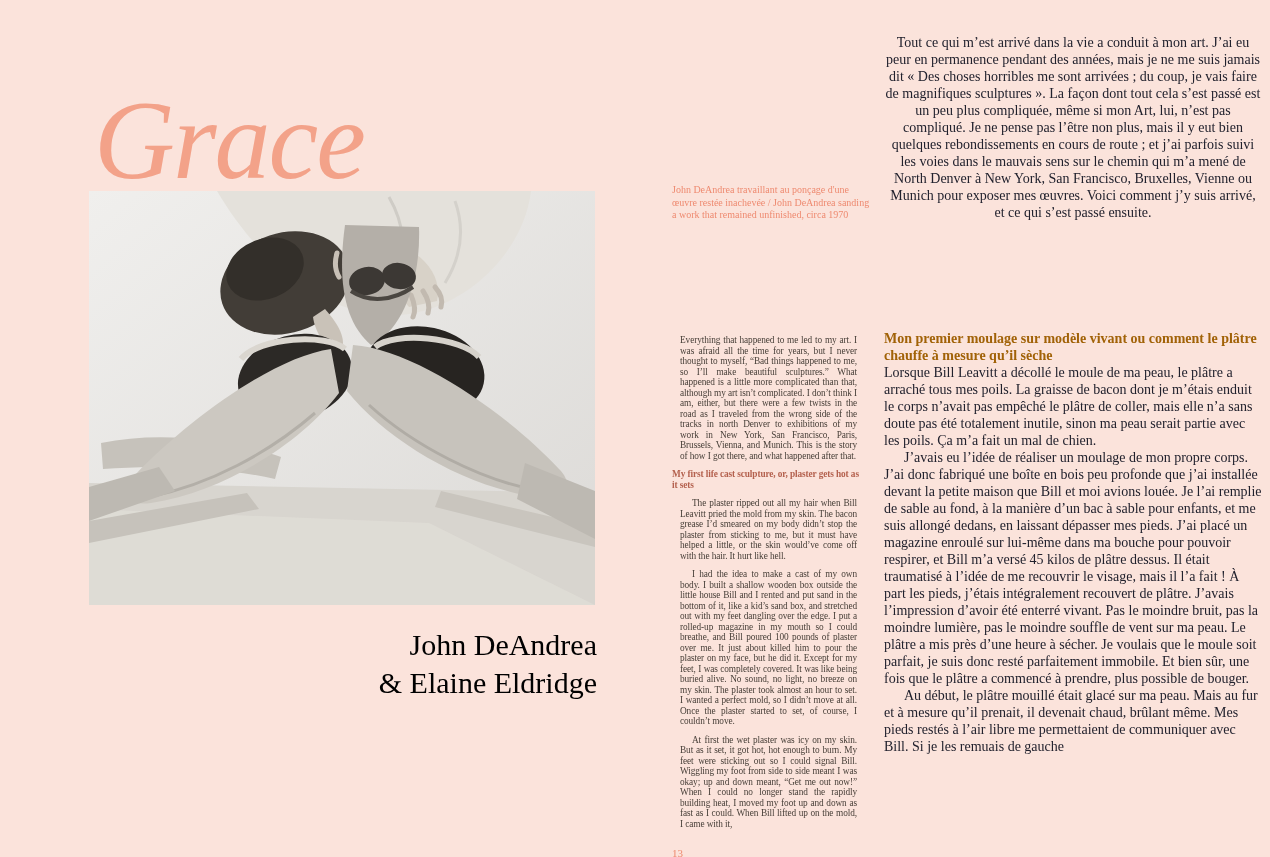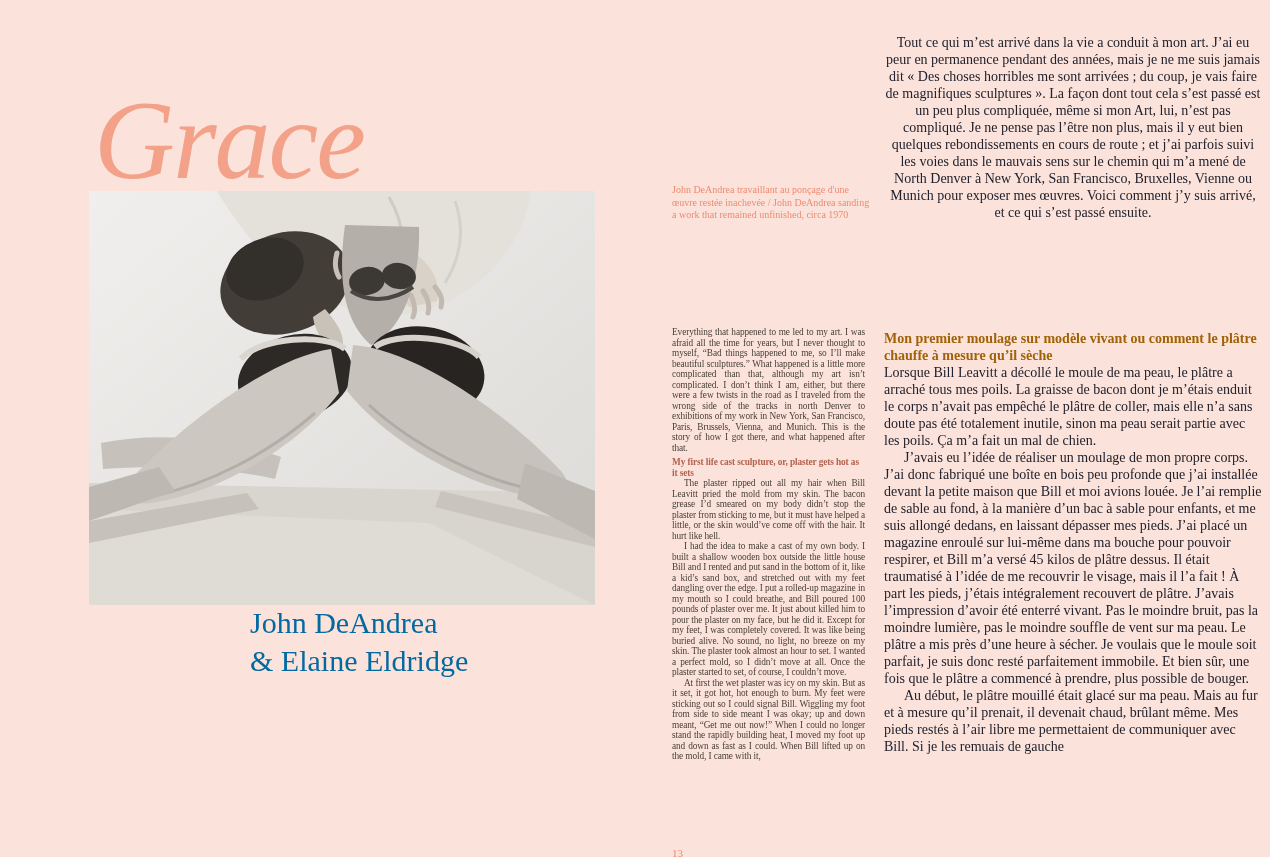--- a/index.html
+++ b/index.html
@@ -16,36 +16,36 @@
     font-style:italic;font-weight:normal;
     font-size:112px;line-height:1;letter-spacing:-2px;
     color:#f3a289;margin:0;
   }
   .photo{
     position:absolute;left:89px;top:191px;width:506px;height:414px;z-index:1;
     background:#e7e6e4;
   }
   .photo svg{display:block;width:100%;height:100%;}
   .byline{
-    position:absolute;left:250px;top:604px;width:347px;z-index:2;
-    text-align:left;color:#0369a1;
+    position:absolute;left:250px;top:626px;width:347px;z-index:2;
+    text-align:right;color:#000000;
     font-size:30px;line-height:38px;font-weight:normal;
   }
 
   
   .caption{
     position:absolute;left:672px;top:184px;width:198px;
     color:#ee8a70;font-size:10px;line-height:12.6px;
   }
   .col-en{
     position:absolute;left:672px;top:327px;width:193px;
     color:#463e37;font-size:9.3px;line-height:10.5px;
     letter-spacing:-0.1px;text-align:justify;
   }
-  .col-en p{margin:0;}
+  .col-en p{margin:8px;}
   .col-en p.ind{text-indent:12px;}
   .col-en h3{
     margin:4px 0 0 0;color:#b4614e;
     font-size:9.3px;line-height:10.5px;font-weight:bold;text-align:left;
   }
   .pagenum{
     position:absolute;left:672px;top:833px;
     color:#ee8a70;font-size:11px;line-height:12px;margin-top:14px;
   }
 

